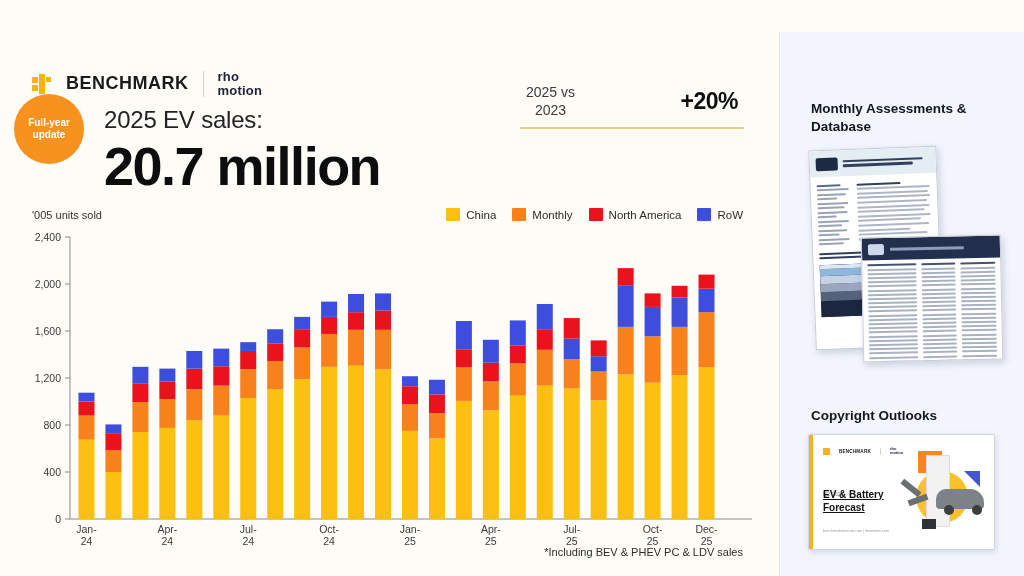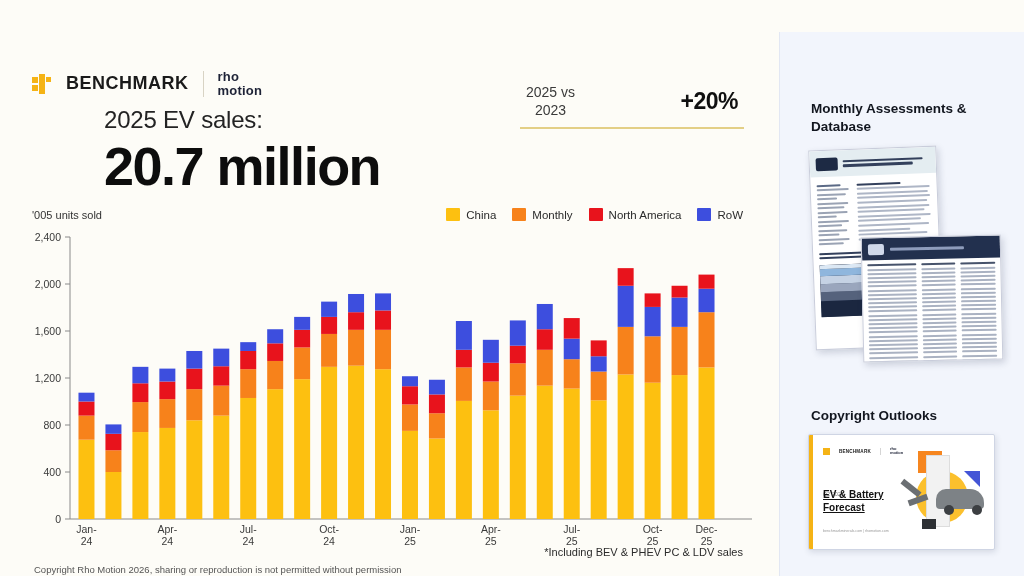--- a/index.html
+++ b/index.html
@@ -170,20 +170,24 @@
           <i class="d"></i>
       </span>
       <span class="bm-word">BENCHMARK</span>
       <span class="brand-div"></span>
       <span class="rho">
         <div>rho</div>
         <div>motion</div>
       </span>
     </div>
 
+    <div class="badge">
+      <span>Full-year</span>
+      <span>update</span>
+    </div>
 
     <div class="headline-wrap">
       <div class="headline-sub">2025 EV sales:</div>
       <div class="headline-main">20.7 million</div>
     </div>
 
     <div class="stat-block">
       <div class="stat-row">
         <div class="stat-label">
           <div>2025 vs</div>
@@ -392,21 +396,20 @@
           <text x="571.7291666666666" y="501" text-anchor="middle" font-family="&quot;Liberation Sans&quot;, sans-serif" font-size="10.5" fill="#3a3a3a">Jul-</text>
           <text x="571.7291666666666" y="513" text-anchor="middle" font-family="&quot;Liberation Sans&quot;, sans-serif" font-size="10.5" fill="#3a3a3a">25</text>
           <text x="652.6041666666666" y="501" text-anchor="middle" font-family="&quot;Liberation Sans&quot;, sans-serif" font-size="10.5" fill="#3a3a3a">Oct-</text>
           <text x="652.6041666666666" y="513" text-anchor="middle" font-family="&quot;Liberation Sans&quot;, sans-serif" font-size="10.5" fill="#3a3a3a">25</text>
           <text x="706.5208333333333" y="501" text-anchor="middle" font-family="&quot;Liberation Sans&quot;, sans-serif" font-size="10.5" fill="#3a3a3a">Dec-</text>
           <text x="706.5208333333333" y="513" text-anchor="middle" font-family="&quot;Liberation Sans&quot;, sans-serif" font-size="10.5" fill="#3a3a3a">25</text>
         </svg>
     </div>
 
     <div class="footnote">*Including BEV &amp; PHEV PC &amp; LDV sales</div>
-    <div class="copyright">Copyright Rho Motion 2026, sharing or reproduction is not permitted without permission</div>
   </div>
 
   <div class="side-panel">
 
     <div class="side-title t1">Monthly Assessments &amp; Database</div>
 
     <div class="doc-stack">
       <div class="sheet s1">
         <div class="sh-head">
           <span class="sh-logo"></span>

